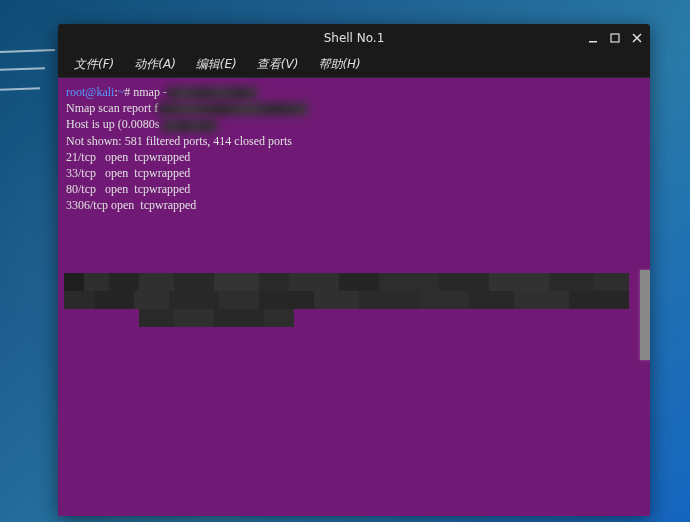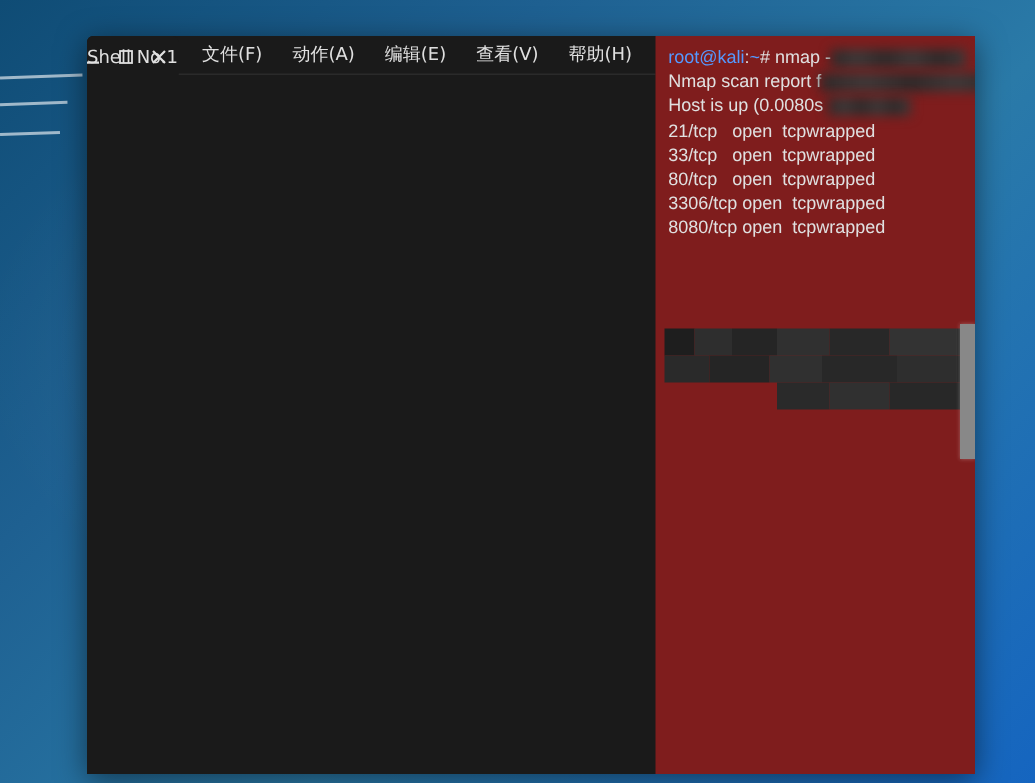--- a/index.html
+++ b/index.html
@@ -30,21 +30,21 @@
     .terminal-window {
       position: absolute;
       top: 24px;
       left: 58px;
       width: 592px;
       height: 492px;
       background: #1a1a1a;
       border-radius: 4px 4px 0 0;
       box-shadow: 0 4px 20px rgba(0,0,0,0.5);
       display: flex;
-      flex-direction: row;
+      flex-direction: column;
     }
     
     .titlebar {
       height: 28px;
       background: #1a1a1a;
       display: flex;
       align-items: center;
       justify-content: center;
       position: relative;
       border-radius: 4px 4px 0 0;
@@ -88,27 +88,28 @@
       padding: 0 8px;
       gap: 4px;
       border-bottom: 1px solid #2a2a2a;
     }
     
     .menu-item {
       color: #e0e0e0;
       font-size: 12px;
       padding: 3px 8px;
       cursor: pointer;
+      font-style: italic;
     }
     
     .terminal-body {
       flex: 1;
-      background: #7f1d1d;
+      background: #701a75;
       padding: 6px 8px;
-      font-family: Liberation Sans, sans-serif;
+      font-family: Liberation Serif, serif;
       font-size: 12px;
       color: #e0e0e0;
       line-height: 1.35;
       position: relative;
       overflow: hidden;
     }
     
     .term-line {
       white-space: pre;
       position: relative;
@@ -207,25 +208,25 @@
     <span class="menu-item">动作(A)</span>
     <span class="menu-item">编辑(E)</span>
     <span class="menu-item">查看(V)</span>
     <span class="menu-item">帮助(H)</span>
   </div>
 
   <div class="terminal-body">
     <div class="term-line"><span class="prompt-user">root@kali</span><span class="prompt-sep">:</span><span class="prompt-path">~</span><span class="prompt-hash"># </span><span>nmap -</span><span class="redacted" style="width:90px;height:12px;"></span></div>
     <div class="term-line"><span>Nmap scan report f</span><span class="redacted" style="width:150px;height:12px;"></span></div>
     <div class="term-line"><span>Host is up (0.0080s</span> <span class="redacted" style="width:55px;height:12px;"></span></div>
+    <div class="term-line">Not shown: 581 filtered ports, 414 closed ports</div>
     <div class="term-line">21/tcp   open  tcpwrapped</div>
     <div class="term-line">33/tcp   open  tcpwrapped</div>
     <div class="term-line">80/tcp   open  tcpwrapped</div>
     <div class="term-line">3306/tcp open  tcpwrapped</div>
-    <div class="term-line">8080/tcp open  tcpwrapped</div>
 
     <div style="position:absolute; top:195px; left:6px; width:565px; height:60px;">
       <div class="pixel-block" style="top:0;left:0;width:20px;height:18px;background:#1e1e1e;"></div>
       <div class="pixel-block" style="top:0;left:20px;width:25px;height:18px;background:#2e2e2e;"></div>
       <div class="pixel-block" style="top:0;left:45px;width:30px;height:18px;background:#252525;"></div>
       <div class="pixel-block" style="top:0;left:75px;width:35px;height:18px;background:#303030;"></div>
       <div class="pixel-block" style="top:0;left:110px;width:40px;height:18px;background:#282828;"></div>
       <div class="pixel-block" style="top:0;left:150px;width:45px;height:18px;background:#333333;"></div>
       <div class="pixel-block" style="top:0;left:195px;width:30px;height:18px;background:#2a2a2a;"></div>
       <div class="pixel-block" style="top:0;left:225px;width:50px;height:18px;background:#303030;"></div>

